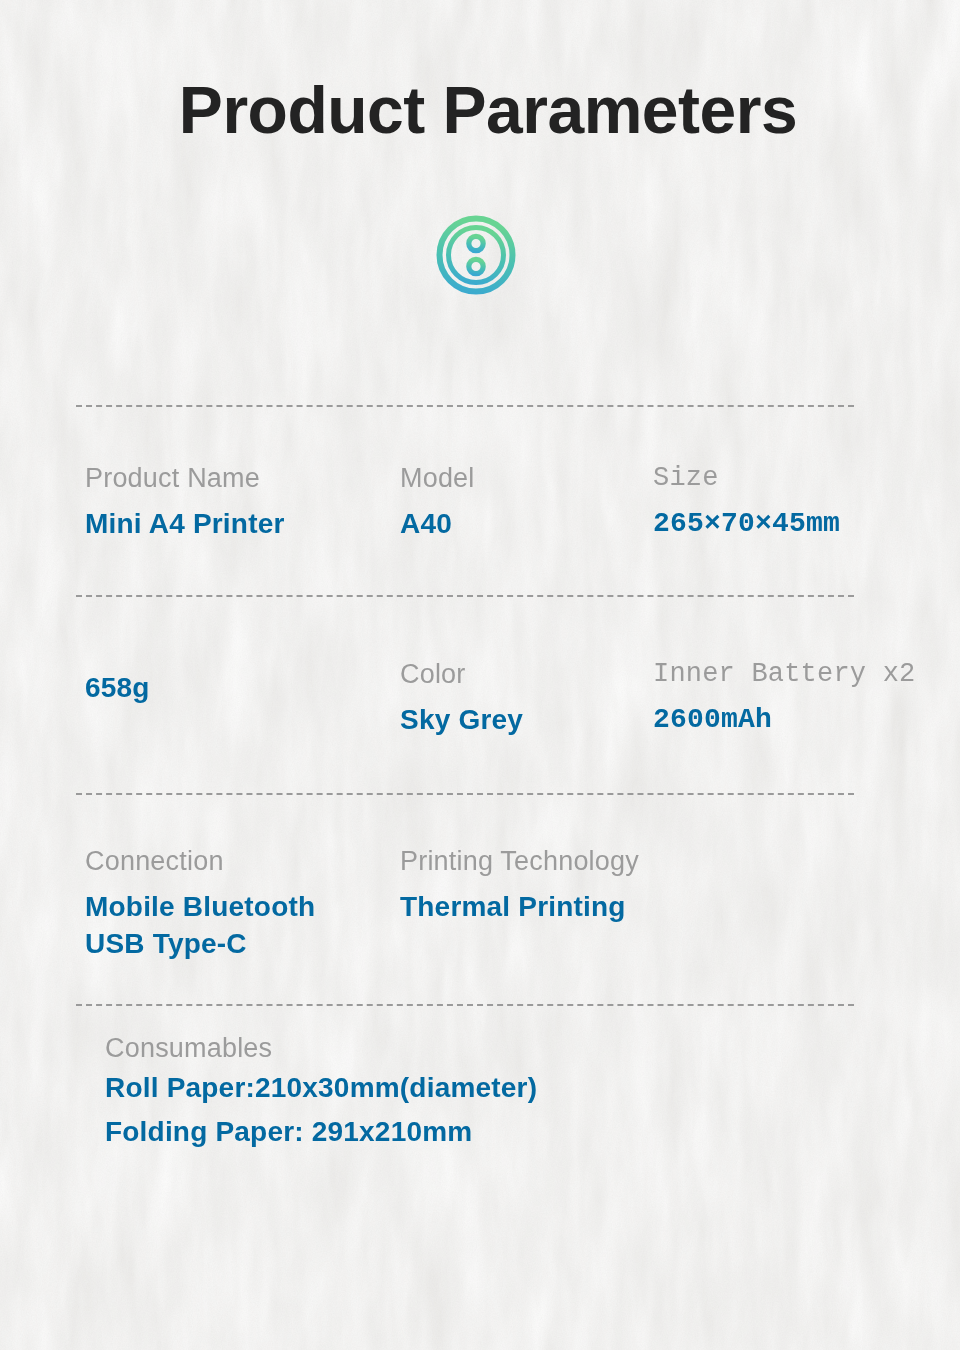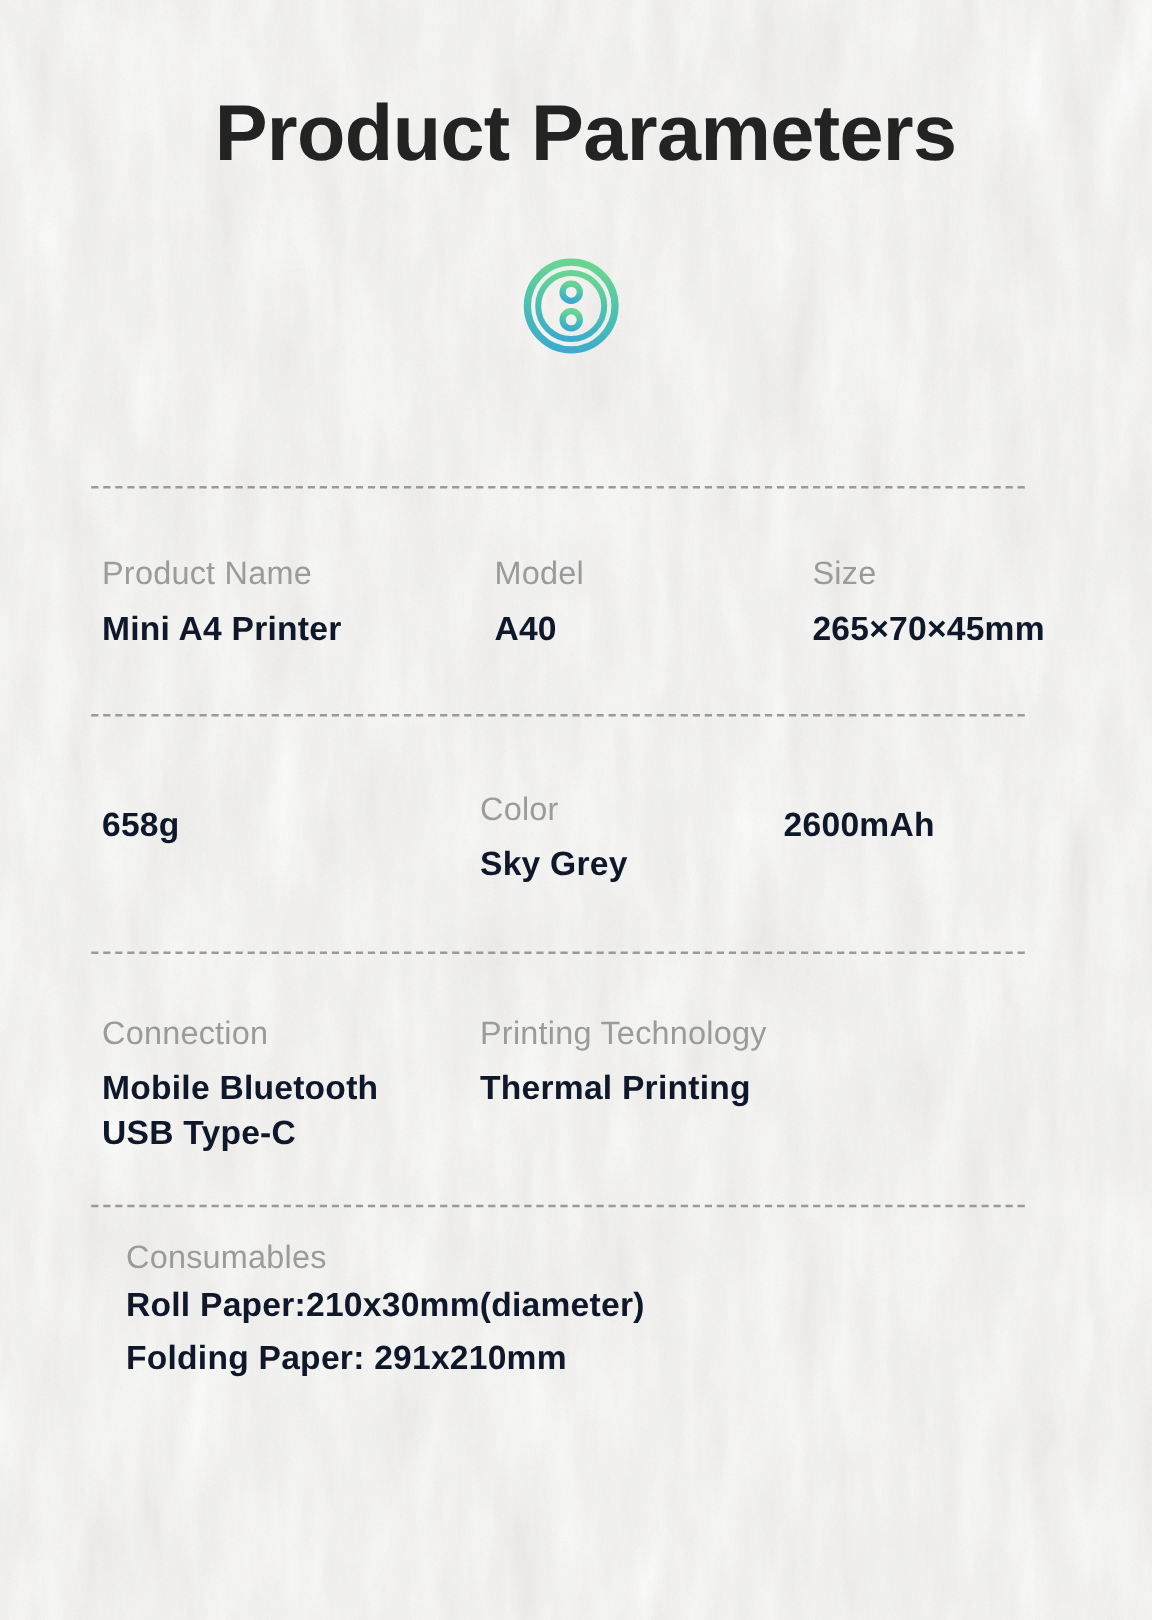--- a/index.html
+++ b/index.html
@@ -56,38 +56,38 @@
   .d1 { top: 405px; }
   .d2 { top: 595px; }
   .d3 { top: 793px; }
   .d4 { top: 1004px; }
   .row {
     position: absolute;
     left: 85px;
     right: 50px;
     display: flex;
   }
-  .r1 { top: 462px; gap: 12px; }
+  .r1 { top: 462px; }
   .r2 { top: 658px; }
   .r3 { top: 845px; justify-content: flex-end; }
   .r4 { top: 1032px; margin-left: 20px; }
   .c1 { width: 315px; }
   .c2 { width: 253px; }
-  .c3 { flex: 1; }
+  .c3 { flex: 1; font-family: Liberation Mono, monospace; }
   .label {
     font-size: 27px;
     line-height: 32px;
     color: #9b9b9b;
     letter-spacing: 0.2px;
   }
   .value {
     font-size: 28px;
     line-height: 37px;
     font-weight: 600;
-    color: #0f172a;
+    color: #0369a1;
     letter-spacing: 0.2px;
     margin-top: 11px;
   }
   .value + .value {
     margin-top: 0;
   }
   .r4 .value {
     margin-top: 4px;
     line-height: 40px;
   }
@@ -156,20 +156,21 @@
 
     <section class="row r2">
       <div class="c1">
         <div class="value">658g</div>
       </div>
       <div class="c2">
         <div class="label">Color</div>
         <div class="value">Sky Grey</div>
       </div>
       <div class="c3">
+        <div class="label">Inner Battery x2</div>
         <div class="value">2600mAh</div>
       </div>
     </section>
 
     <div class="divider d3"></div>
 
     <section class="row r3">
       <div class="c1">
         <div class="label">Connection</div>
         <div class="value">Mobile Bluetooth</div>

